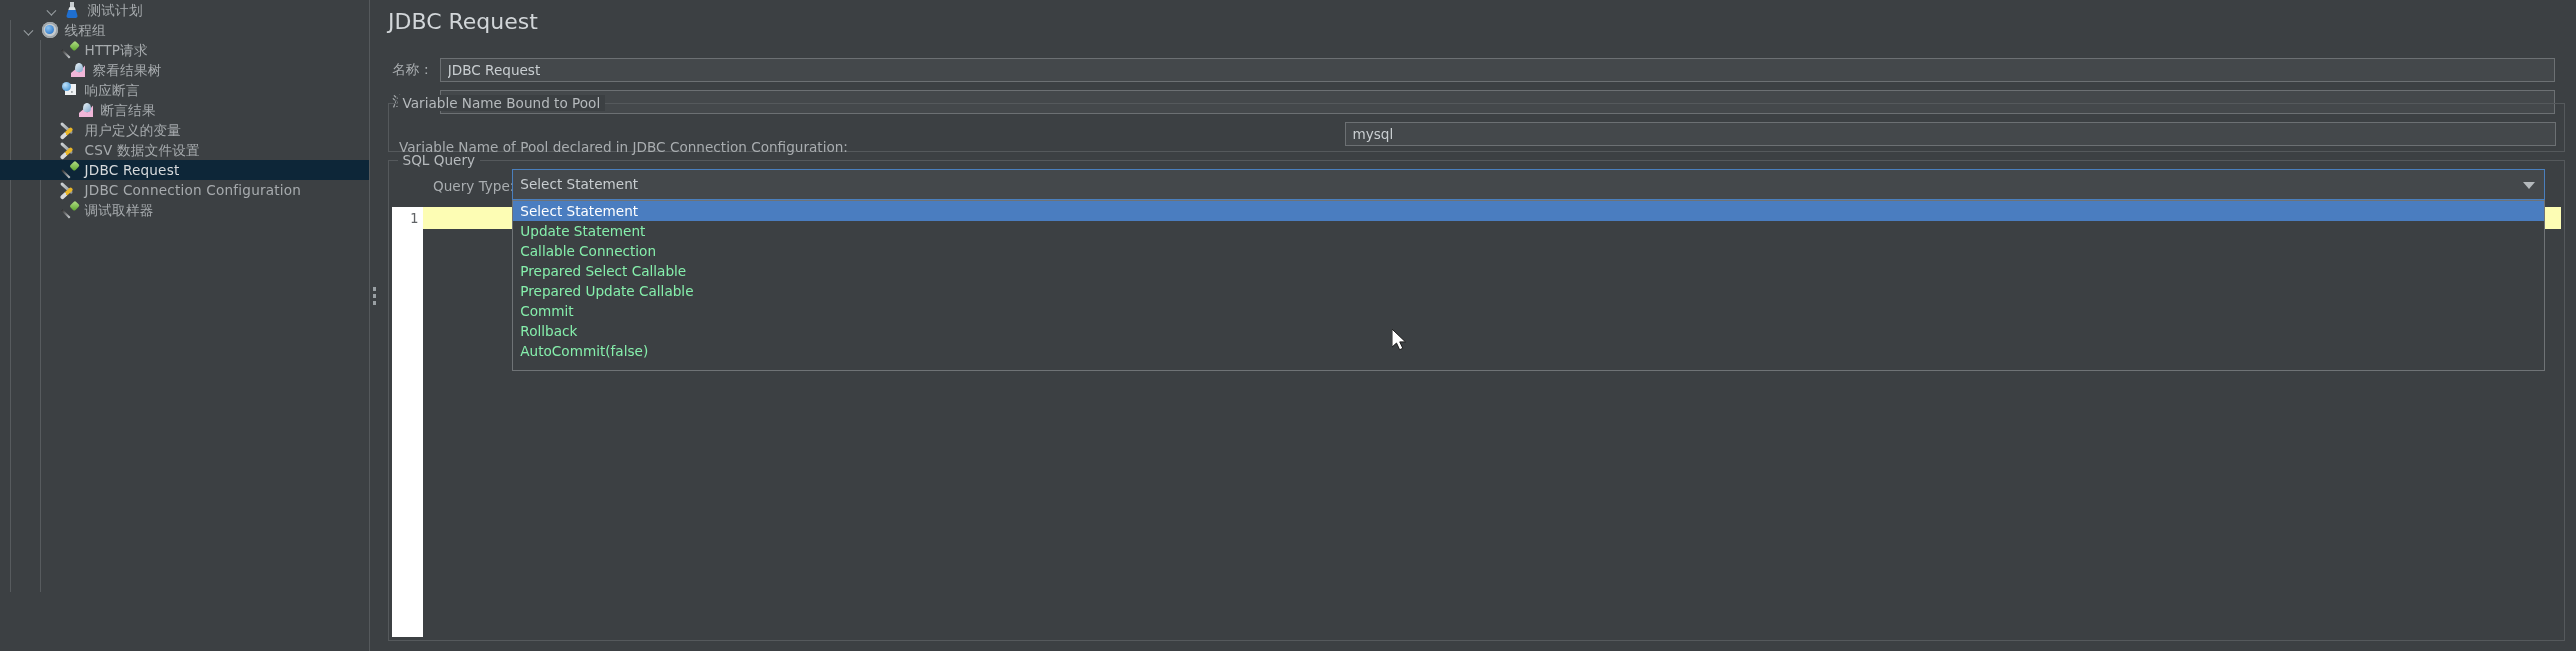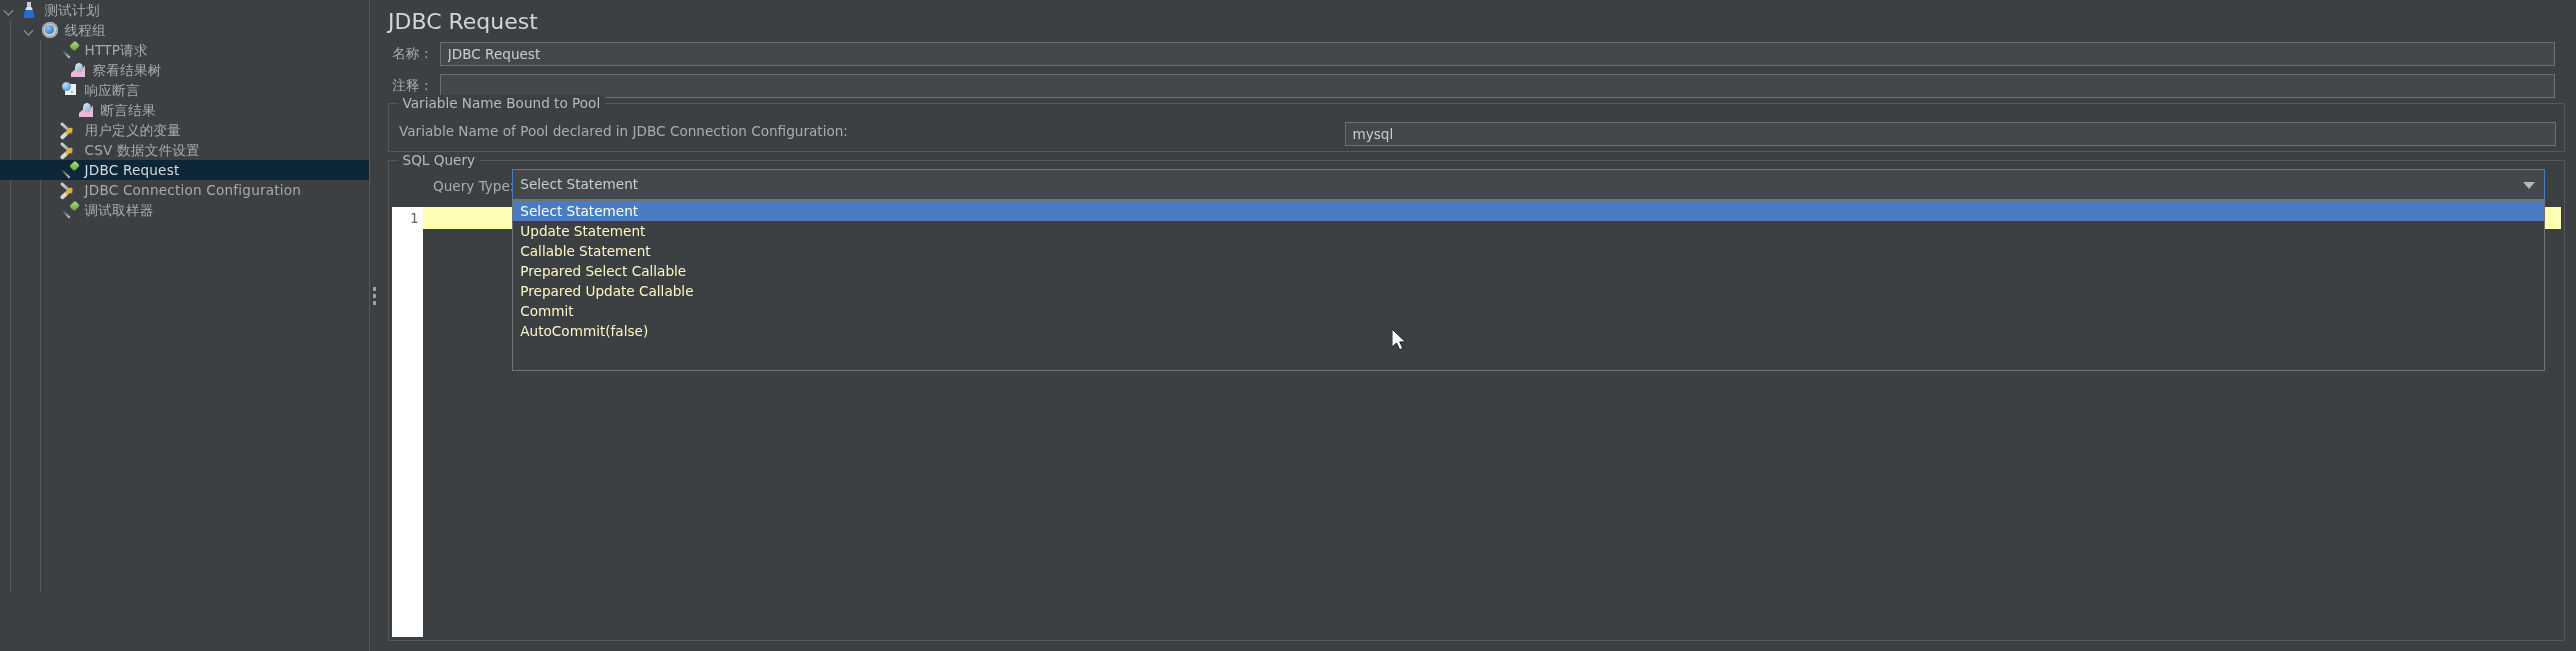--- a/index.html
+++ b/index.html
@@ -61,21 +61,21 @@
   
   #splitter{position:absolute;left:369px;top:0;width:11px;height:652px;background:#3c4043;}
   #splitter .ln{position:absolute;left:0;top:0;width:0.9px;height:652px;background:#55595c;}
   #splitter .ln2{position:absolute;left:10px;top:0;width:0.9px;height:652px;background:#55595c;}
   .grip{position:absolute;left:3.6px;width:3.6px;height:3.6px;background:#9aa0a4;}
 
   
   #right{position:absolute;left:379px;top:0;width:2197px;height:652px;background:#3c4043;}
   #panel-title{position:absolute;left:9px;top:9px;font-size:22px;color:#d2d6d9;}
 
-  .frow{position:absolute;display:flex;align-items:center;}
+  .frow{position:absolute;display:flex;align-items:center;margin-top:16px;}
   .flabel{font-size:13.6px;color:#a9adb0;white-space:nowrap;}
   .finput{background:#44484b;border:0.9px solid #6c7073;color:#c9ced1;
           font-size:13.6px;font-family:inherit;padding:3.6px 6.4px;box-sizing:border-box;
           outline:none;}
 
   
   .group{position:absolute;border:0.9px solid #55595c;box-sizing:border-box;}
   .group-title{position:absolute;top:-9px;left:9px;background:#3c4043;
                padding:0 4.5px;font-size:13.6px;color:#b6babd;white-space:nowrap;}
 
@@ -84,21 +84,21 @@
        background:#44484b;border:1.8px solid #4a7fbd;}
   #querytype-value{position:absolute;left:7.3px;top:6.4px;font-size:13.6px;color:#c9ced1;}
   #combo-arrow{position:absolute;right:9px;top:11.8px;width:0;height:0;
        border-left:6.4px solid transparent;border-right:6.4px solid transparent;
        border-top:7.3px solid #b4b9bc;}
 
   
   #dropdown{position:absolute;box-sizing:border-box;background:#3c4043;
        border:0.9px solid #6f7376;}
   .dd-item{height:20px;line-height:20px;padding:0 0 0 7.3px;font-size:13.6px;
-       color:#fef9c3;white-space:nowrap;}
+       color:#86efac;white-space:nowrap;}
   .dd-item.sel{background:#4a7dc0;color:#ffffff;}
 
   
   #editor{position:absolute;box-sizing:border-box;background:#3c4043;}
   #gutter{position:absolute;left:0;top:0;width:31px;height:100%;background:#ffffff;}
   #gutter .lnum{position:absolute;right:4.5px;top:2.7px;font-size:13.6px;color:#606366;
        font-family:"DejaVu Sans Mono","Liberation Mono",monospace;}
   #code-area{position:absolute;left:31px;top:0;right:0;height:100%;background:#3c4043;}
   #current-line{position:absolute;left:0;top:0;width:100%;height:22px;background:#fdfdb4;}
 
@@ -107,21 +107,21 @@
 </style>
 </head>
 <body>
 
 <div id="app">
 
   <div id="tree-panel">
     <div class="guide" id="g1" style="left:10px;top:20px;height:572px;"></div>
     <div class="guide" id="g2" style="left:40px;top:40px;height:552px;"></div>
     <div id="tree-rows">
-        <div class="tree-row" style="padding-left: 0px;">
+        <div class="tree-row" style="padding-left: 14px; margin-left: 29px;">
           <span class="twisty open"></span>
           <span class="ico i-flask"></span>
           <span class="lbl">测试计划</span>
         </div>
         <div class="tree-row" style="padding-left: 20px;">
           <span class="twisty open"></span>
           <span class="ico i-gear"></span>
           <span class="lbl">线程组</span>
         </div>
         <div class="tree-row" style="padding-left: 40px;">
@@ -219,24 +219,25 @@
       </div>
       <div id="code-area">
         <div id="current-line"></div>
       </div>
     </div>
 
     <div id="dropdown" style="left:133px;top:200px;width:2033px;height:171px;">
       <div id="dd-items">
           <div class="dd-item sel">Select Statement</div>
           <div class="dd-item">Update Statement</div>
-          <div class="dd-item">Callable Statement</div>
+          <div class="dd-item">Callable Connection</div>
           <div class="dd-item">Prepared Select Callable</div>
           <div class="dd-item">Prepared Update Callable</div>
           <div class="dd-item">Commit</div>
+          <div class="dd-item">Rollback</div>
           <div class="dd-item">AutoCommit(false)</div>
         </div>
     </div>
 
   </div>
 
   <svg id="cursor" viewBox="0 0 20 28" style="left:1392px;top:329px;">
     <polygon points="0,0 0,20 5,15.5 8.5,23 12,21.3 8.6,14.2 15,14.2" fill="#ffffff" stroke="#1c1c1c" stroke-width="1.1" stroke-linejoin="round"></polygon>
   </svg>
 

